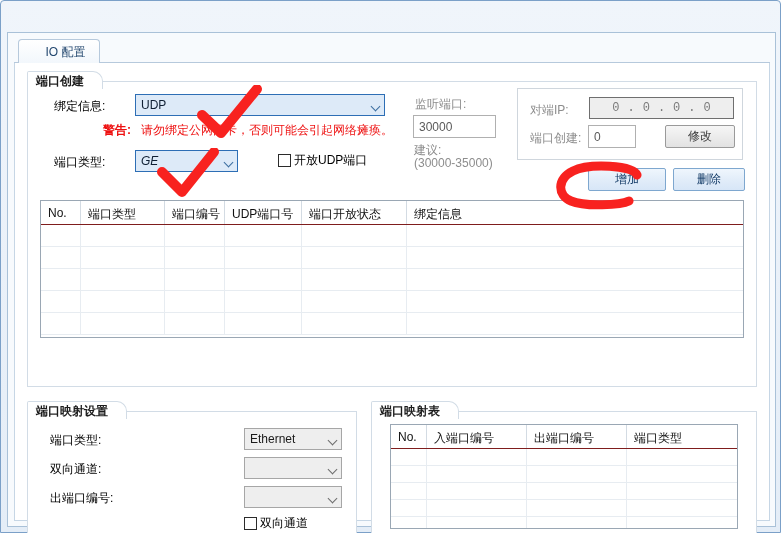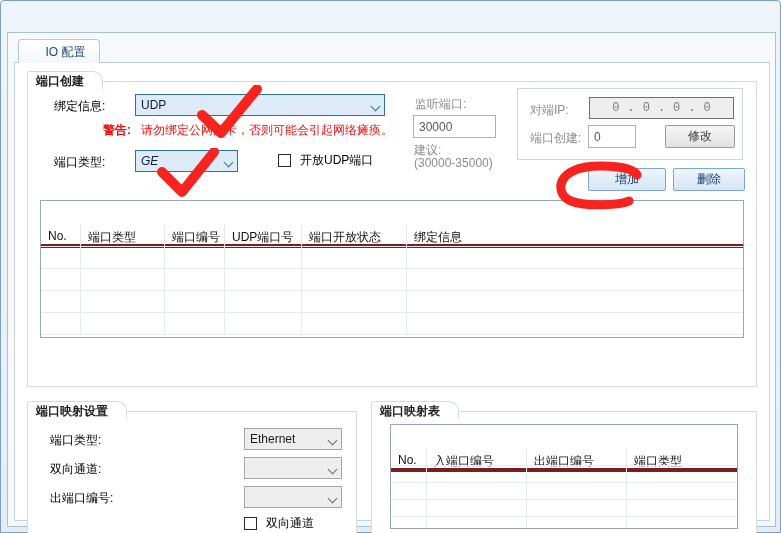--- a/index.html
+++ b/index.html
@@ -196,40 +196,39 @@
     color: #123a66;
     cursor: default;
   }
   .btn.grey {
     background: linear-gradient(to bottom, #f6f6f6 0%, #ececec 50%, #e2e2e2 100%);
     border: 1px solid #9a9a9a;
     color: #3a3a3a;
   }
 
   
-  .chk { position: absolute; display: flex; align-items: center; gap: 9px; }
+  .chk { position: absolute; display: flex; align-items: center; gap: 3px; }
   .chk .box {
     width: 13px; height: 13px;
     background: #ffffff;
     border: 1px solid #2b2b2b;
   }
   .chk .ctext { font-size: 12px; color: #000000; white-space: nowrap; }
 
   
   .table {
     position: absolute;
     background: #ffffff;
     border: 1px solid #9aa7b4;
     overflow: hidden;
   }
   .thead {
     display: flex;
     height: 24px;
-    border-bottom: 4px solid #7f1d1d;
-    margin-top: 23px;
+    border-bottom: 1px solid #7f1d1d;
   }
   .th {
     font-size: 12px; color: #111111;
     padding: 5px 0 0 7px;
     border-right: 1px solid #d3dbe3;
     white-space: nowrap; overflow: hidden;
   }
   .th:last-child { border-right: none; }
   .tbody { position: absolute; left: 0; right: 0; top: 24px; bottom: 0; }
   .trow { display: flex; border-bottom: 1px solid #e7ecf1; }

